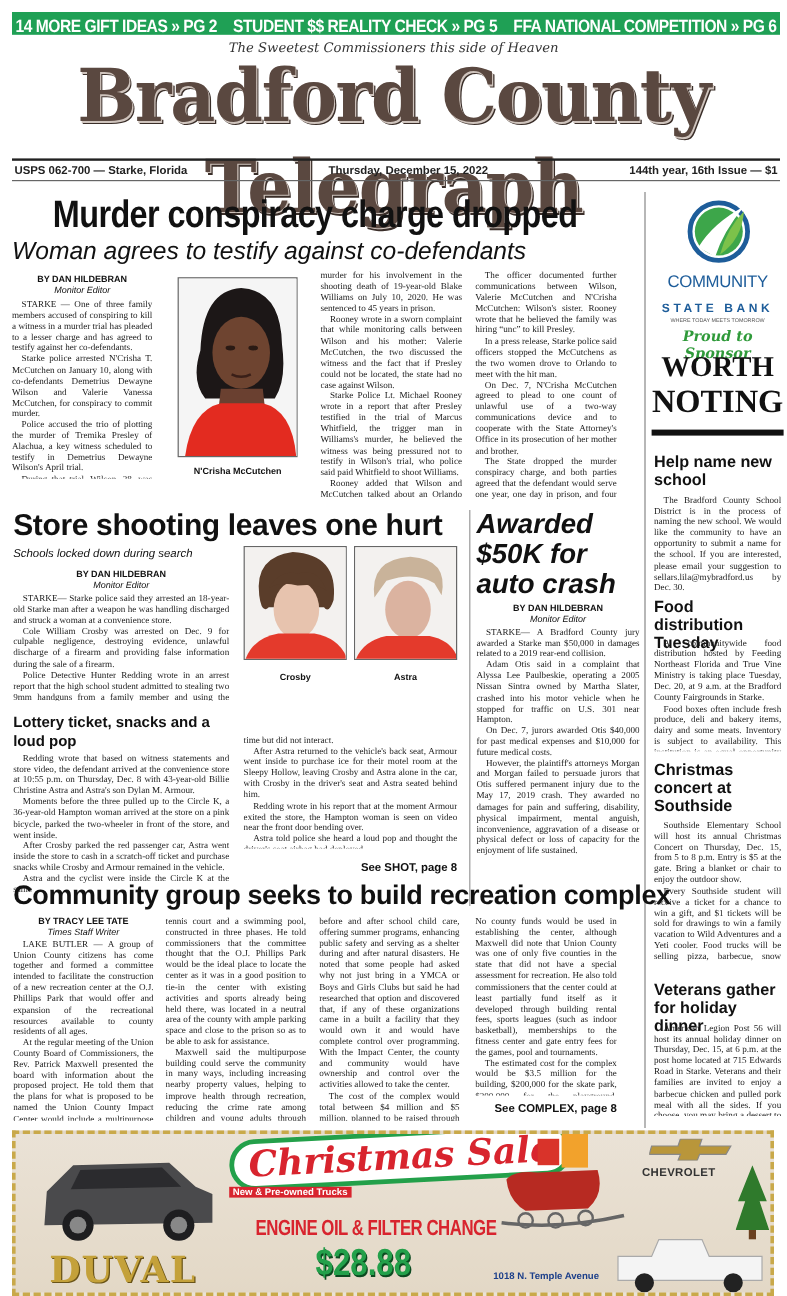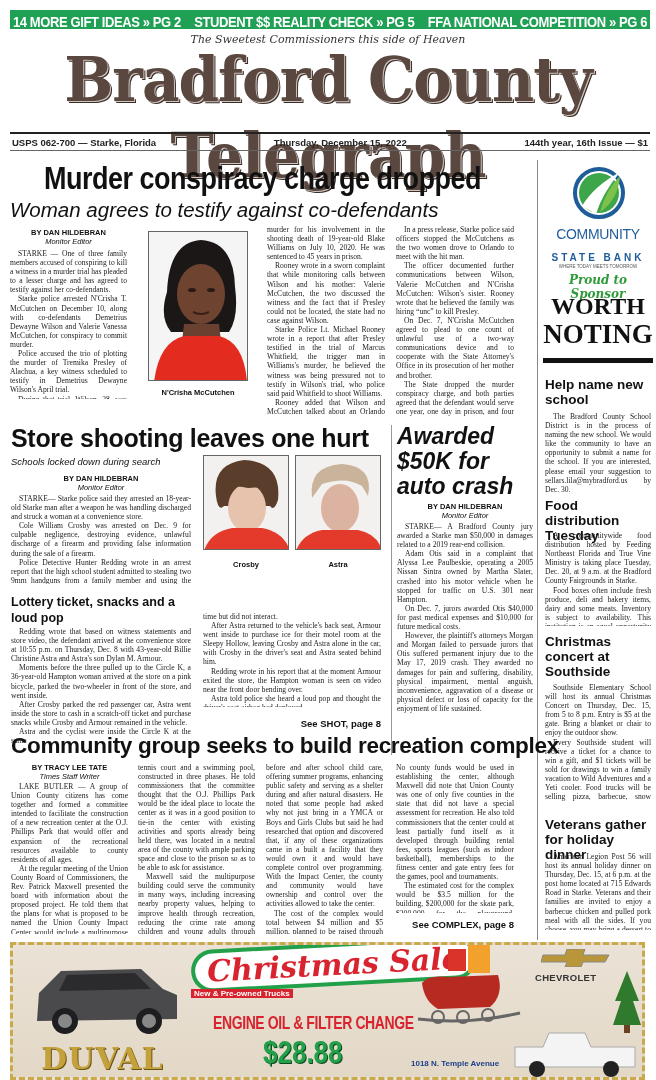--- a/index.html
+++ b/index.html
@@ -64,21 +64,21 @@
 
 <div class="headline" style="left:44px; top:163px; font-size:27px; transform:scaleY(1.18); transform-origin:left top; letter-spacing:-0.5px;">Murder conspiracy charge dropped</div>
 <div class="deck" style="left:10px; top:198px; font-size:20.5px;">Woman agrees to testify against co-defendants</div>
 
 <div class="byline" style="left:10px; top:228px; width:117px;">
   <b>BY DAN HILDEBRAN</b>
   <i>Monitor Editor</i>
 </div>
 <div class="col" style="left:10px; top:249px; width:117px; height:150px;">
   <p>STARKE — One of three family members accused of conspiring to kill a witness in a murder trial has pleaded to a lesser charge and has agreed to testify against her co-defendants.</p>
-  <p>Starke police arrested N'Crisha T. McCutchen on December 10, along with co-defendants Demetrius Dewayne Wilson and Valerie Vanessa McCutchen, for conspiracy to commit murder.</p>
+  <p>Starke police arrested N'Crisha T. McCutchen on January 10, along with co-defendants Demetrius Dewayne Wilson and Valerie Vanessa McCutchen, for conspiracy to commit murder.</p>
   <p>Police accused the trio of plotting the murder of Tremika Presley of Alachua, a key witness scheduled to testify in Demetrius Dewayne Wilson's April trial.</p>
   <p>During that trial, Wilson, 28, was found guilty of manslaughter and conspiracy to commit first-degree</p>
 </div>
 
 <div class="photo" style="left:148px; top:231px; width:100px; height:150px; background:#fff;">
   <svg width="100" height="150" viewBox="0 0 100 150">
     <rect width="100" height="150" fill="#f5f5f5"></rect>
     <path d="M18,60 Q20,10 52,8 Q85,10 86,55 Q90,85 80,100 L22,100 Q10,85 18,60Z" fill="#1c1717"></path>
     <ellipse cx="52" cy="62" rx="24" ry="30" fill="#6e4430"></ellipse>
     <path d="M35,92 L70,92 L72,110 L33,110Z" fill="#6a4030"></path>
@@ -90,22 +90,22 @@
 </div>
 <div class="caption" style="left:148px; top:388px; width:100px;">N'Crisha McCutchen</div>
 
 <div class="col" style="left:267px; top:225px; width:118px; height:192px;">
   <p style="text-indent:0">murder for his involvement in the shooting death of 19-year-old Blake Williams on July 10, 2020. He was sentenced to 45 years in prison.</p>
   <p>Rooney wrote in a sworn complaint that while monitoring calls between Wilson and his mother: Valerie McCutchen, the two discussed the witness and the fact that if Presley could not be located, the state had no case against Wilson.</p>
   <p>Starke Police Lt. Michael Rooney wrote in a report that after Presley testified in the trial of Marcus Whitfield, the trigger man in Williams's murder, he believed the witness was being pressured not to testify in Wilson's trial, who police said paid Whitfield to shoot Williams.</p>
   <p>Rooney added that Wilson and McCutchen talked about an Orlando man named “unc.”</p>
 </div>
 <div class="col" style="left:396px; top:225px; width:118px; height:192px;">
+  <p>The officer documented further communications between Wilson, Valerie McCutchen and N'Crisha McCutchen: Wilson's sister. Rooney wrote that he believed the family was hiring “unc” to kill Presley.</p>
   <p>In a press release, Starke police said officers stopped the McCutchens as the two women drove to Orlando to meet with the hit man.</p>
-  <p>The officer documented further communications between Wilson, Valerie McCutchen and N'Crisha McCutchen: Wilson's sister. Rooney wrote that he believed the family was hiring “unc” to kill Presley.</p>
   <p>On Dec. 7, N'Crisha McCutchen agreed to plead to one count of unlawful use of a two-way communications device and to cooperate with the State Attorney's Office in its prosecution of her mother and brother.</p>
   <p>The State dropped the murder conspiracy charge, and both parties agreed that the defendant would serve one year, one day in prison, and four years' probation.</p>
 </div>
 
 <div class="headline" style="left:11px; top:426px; font-size:25px; letter-spacing:-0.3px;">Store shooting leaves one hurt</div>
 <div class="deck" style="left:11px; top:456px; font-size:9.5px;">Schools locked down during search</div>
 <div class="byline" style="left:11px; top:474px; width:180px;">
   <b>BY DAN HILDEBRAN</b>
   <i>Monitor Editor</i>
 </div>

